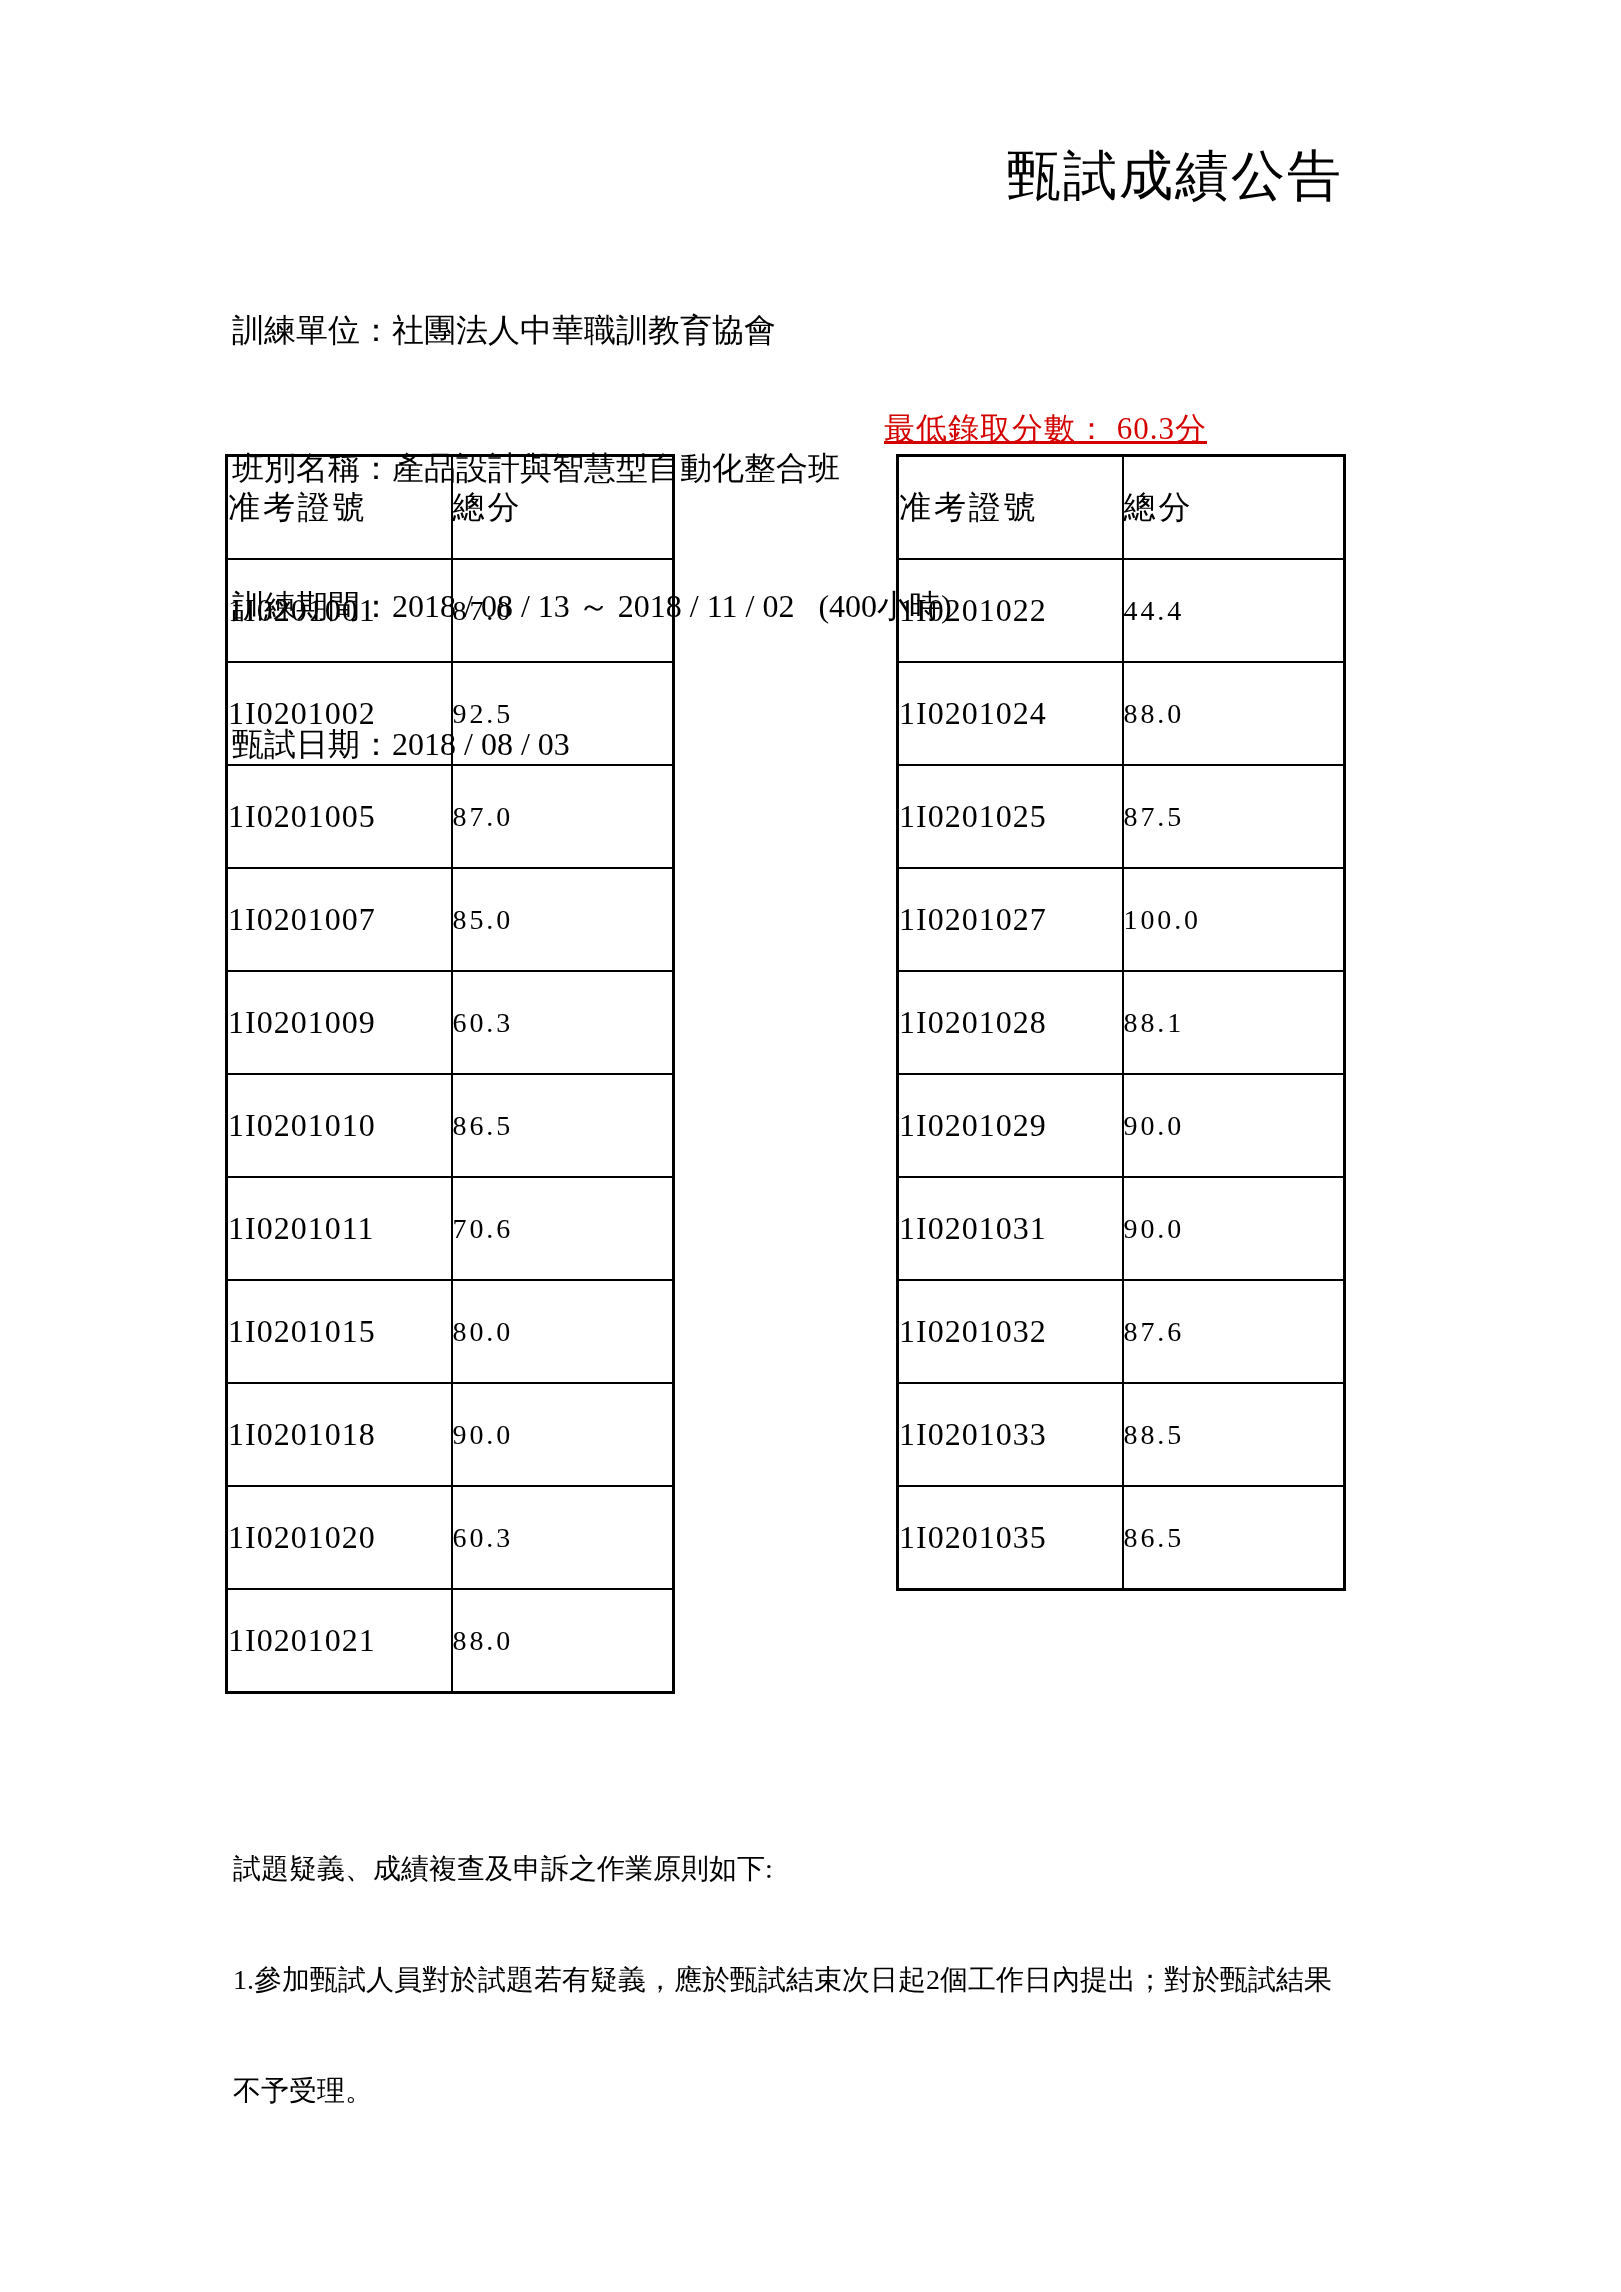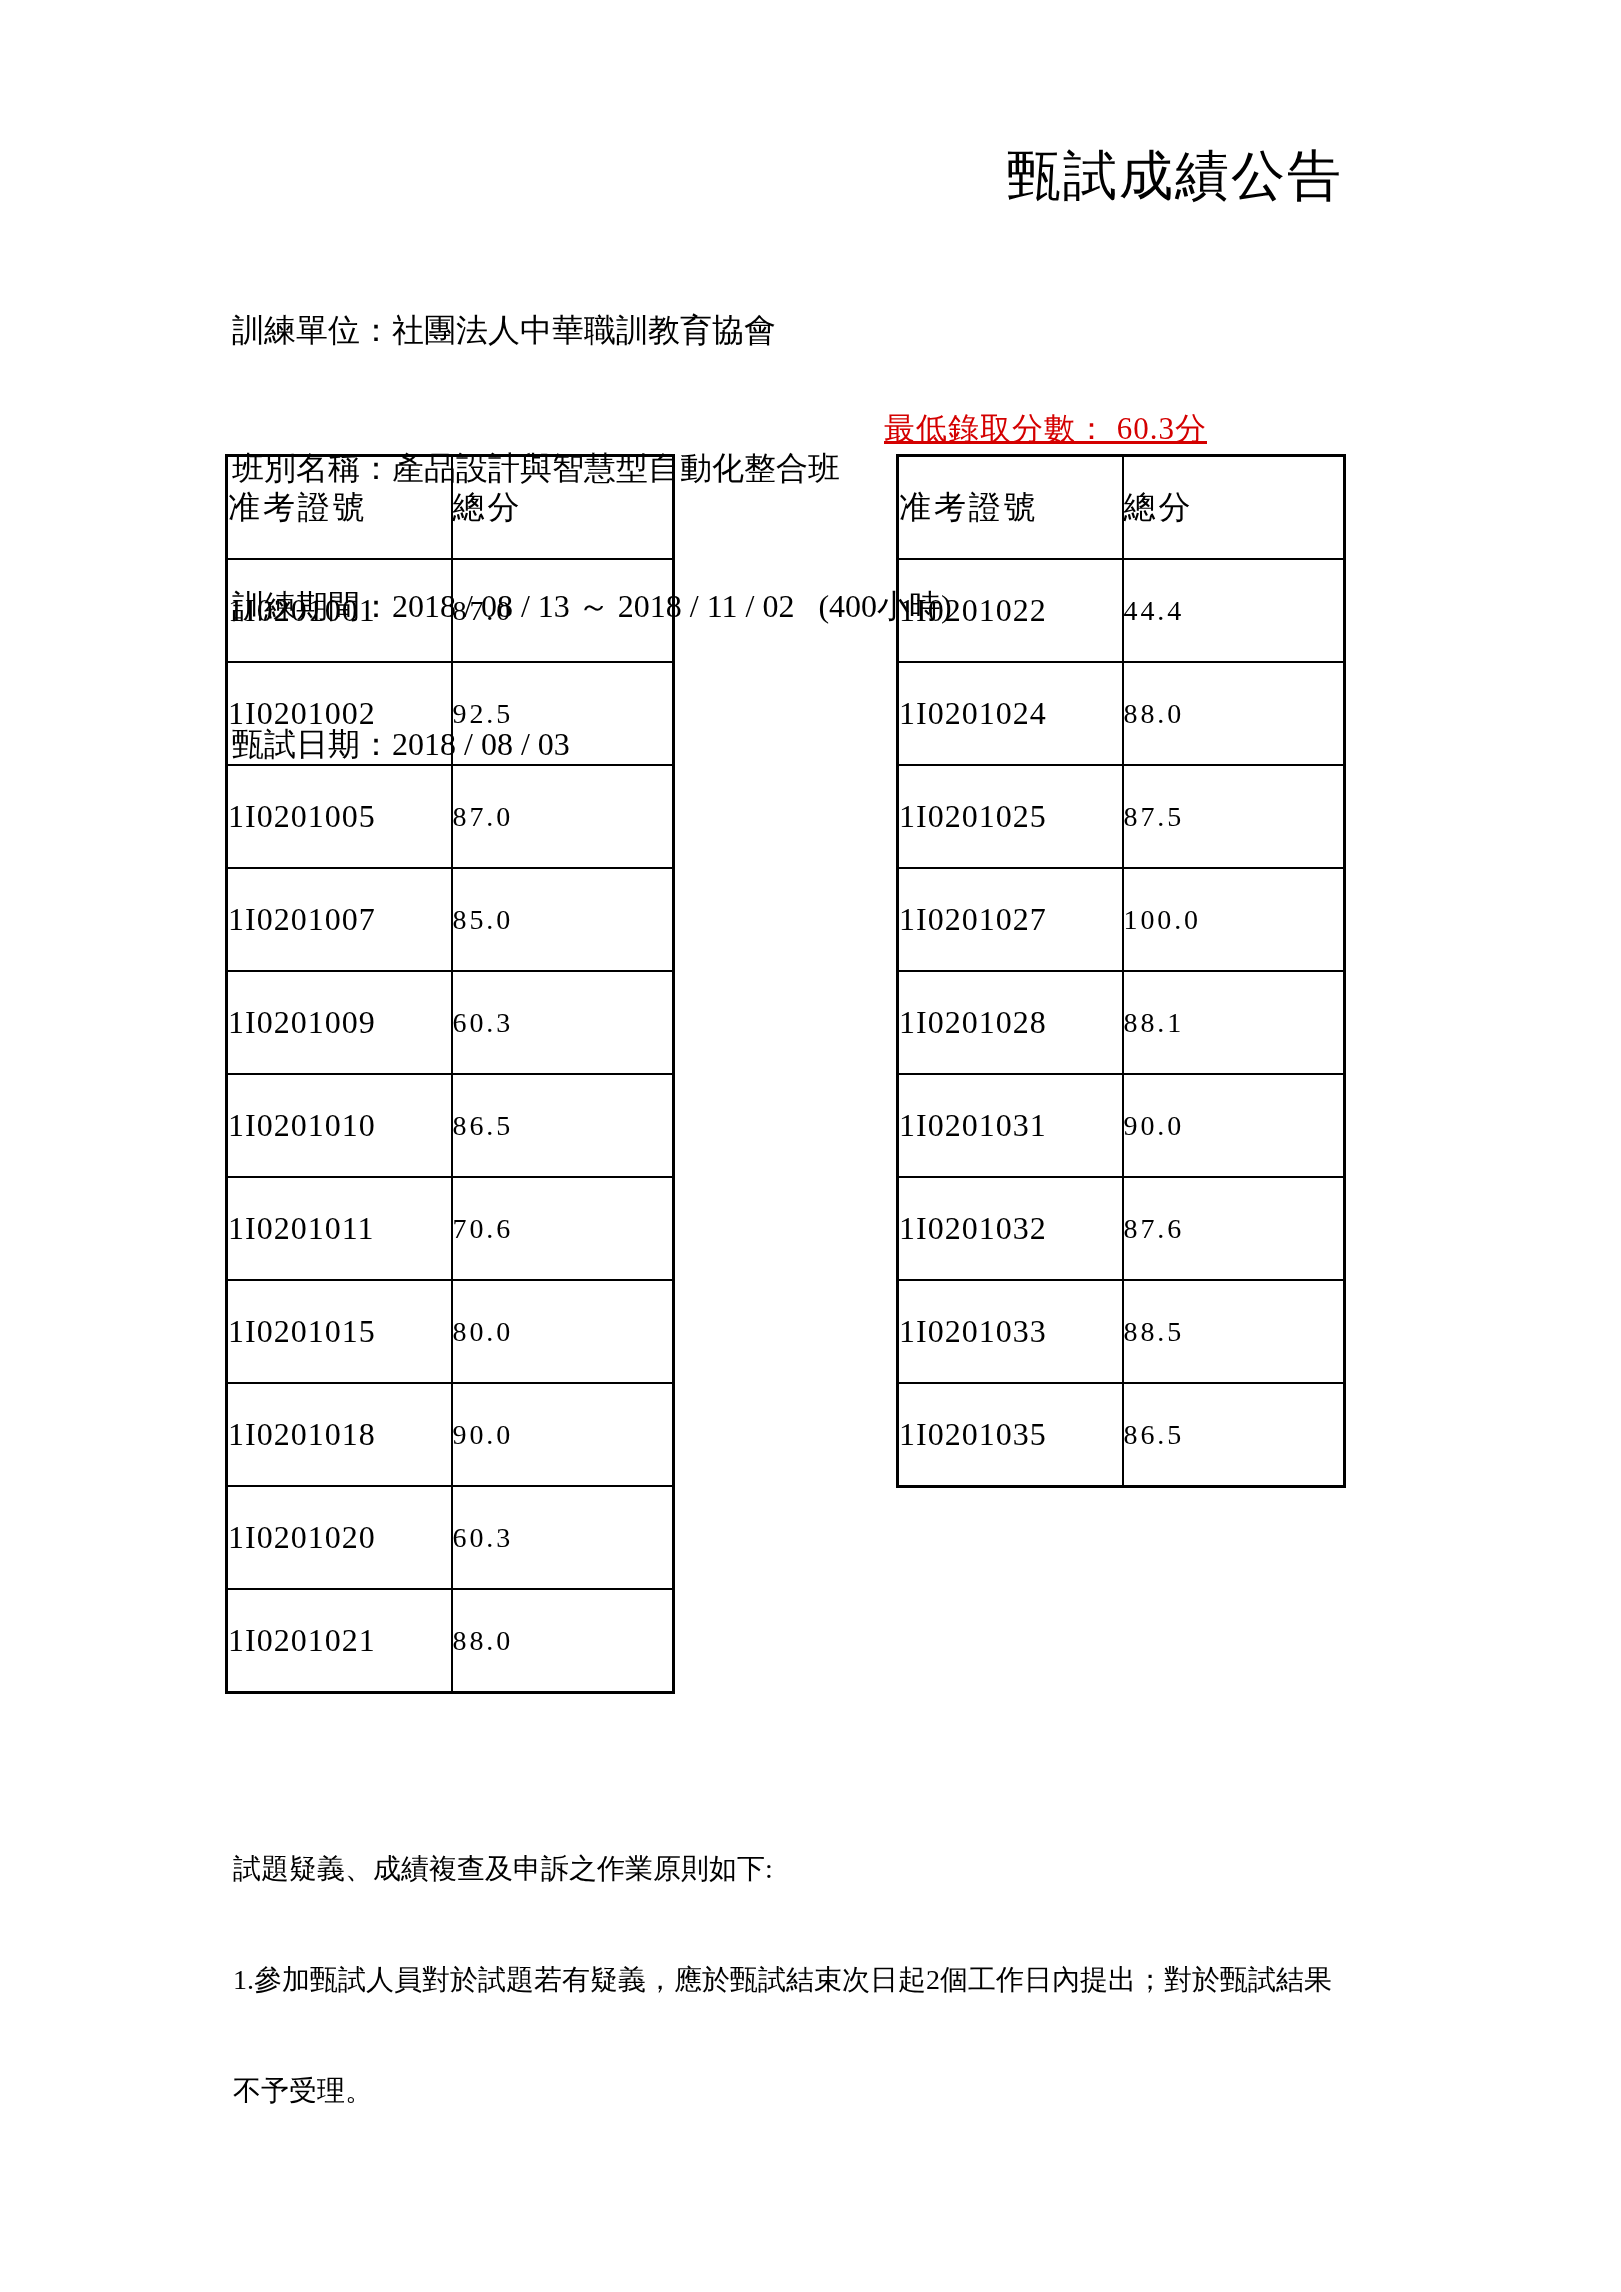--- a/index.html
+++ b/index.html
@@ -188,20 +188,24 @@
         </tr>
         <tr>
           <td class="id-cell">1I0201027</td>
           <td class="score-cell">100.0</td>
         </tr>
         <tr>
           <td class="id-cell">1I0201028</td>
           <td class="score-cell">88.1</td>
         </tr>
         <tr>
+          <td class="id-cell">1I0201029</td>
+          <td class="score-cell">90.0</td>
+        </tr>
+        <tr>
           <td class="id-cell">1I0201031</td>
           <td class="score-cell">90.0</td>
         </tr>
         <tr>
           <td class="id-cell">1I0201032</td>
           <td class="score-cell">87.6</td>
         </tr>
         <tr>
           <td class="id-cell">1I0201033</td>
           <td class="score-cell">88.5</td>

